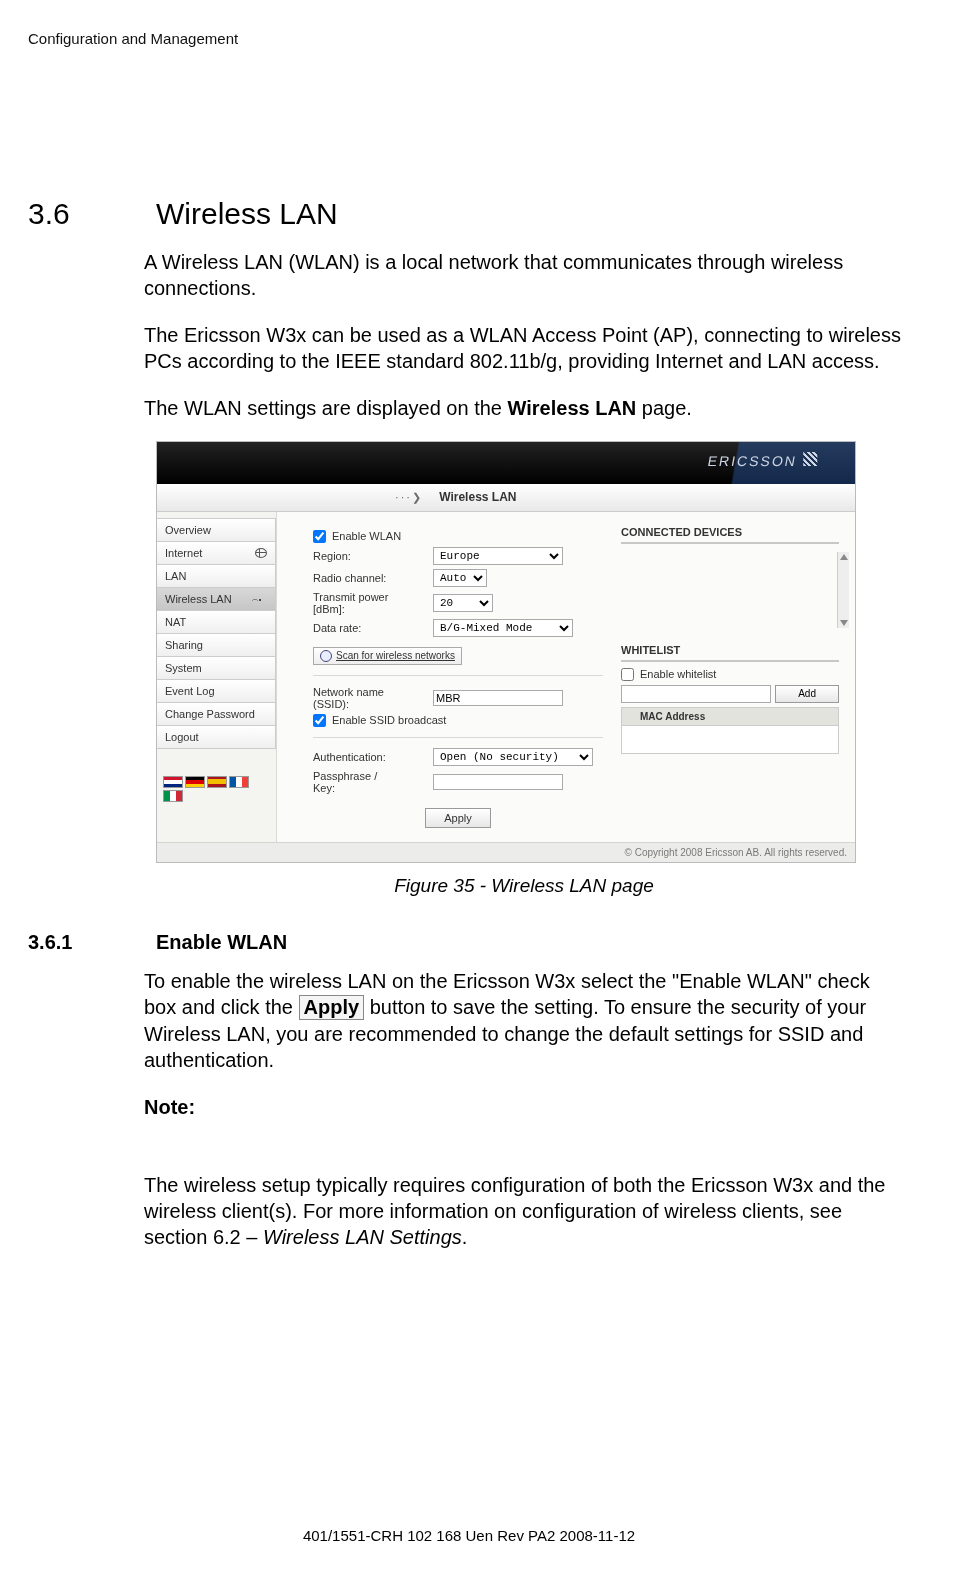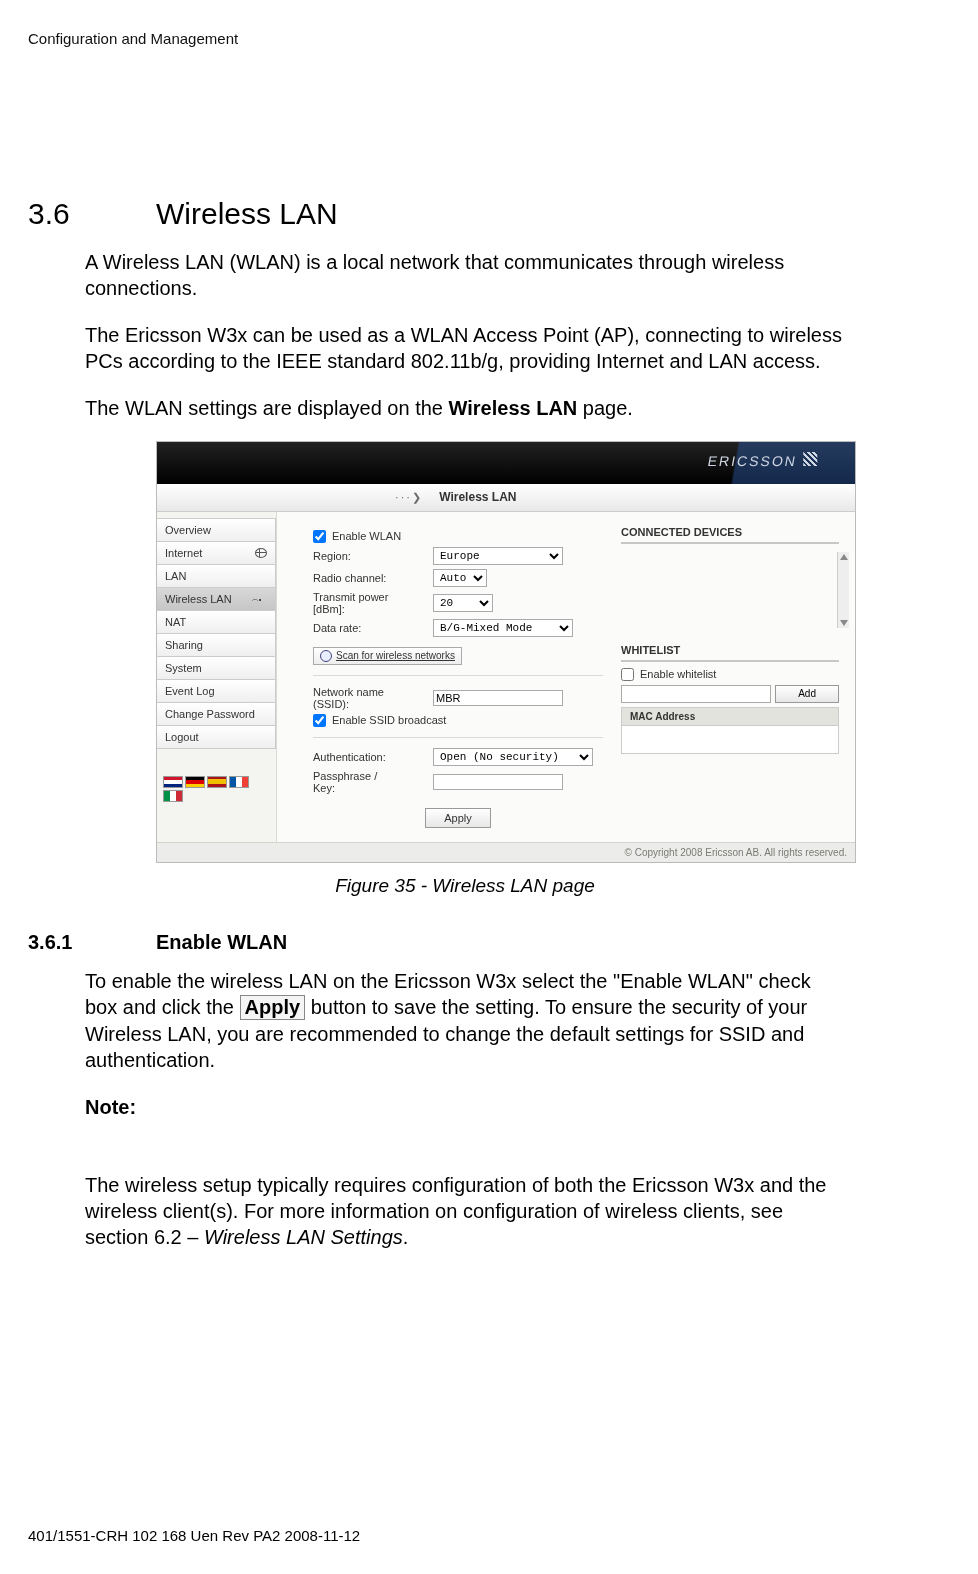--- a/index.html
+++ b/index.html
@@ -4,21 +4,21 @@
 <style>
   * { box-sizing: border-box; margin: 0; padding: 0; }
   html, body { width: 978px; height: 1574px; background: #fff; font-family: Arial, Helvetica, sans-serif; color: #000; }
   .page { position: relative; width: 978px; height: 1574px; padding: 30px 60px 40px 28px; }
   .running-header { font-size: 15px; color: #111; margin-bottom: 150px; }
 
   .h1-row { display: flex; align-items: baseline; margin-bottom: 18px; }
   .h1-num { font-size: 30px; font-weight: 400; width: 128px; flex: 0 0 128px; }
   .h1-txt { font-size: 30px; font-weight: 400; }
 
-  .body-block { margin-left: 57px; width: 760px; }
+  .body-block { margin-left: 116px; width: 760px; }
   .para { font-size: 20px; line-height: 1.32; margin-bottom: 20px; }
   .para b { font-weight: 700; }
 
   .h2-row { display: flex; align-items: baseline; margin: 34px 0 14px 0; }
   .h2-num { font-size: 20px; font-weight: 700; width: 128px; flex: 0 0 128px; }
   .h2-txt { font-size: 20px; font-weight: 700; }
 
   .apply-chip { border: 1px solid #888; padding: 0 4px 1px 4px; font-weight: 700; background: #f5f5f5; }
 
   .note-row { display: flex; font-size: 20px; line-height: 1.32; margin-bottom: 20px; flex-direction: column; }
@@ -70,26 +70,26 @@
 
   .fig-right { width: 232px; padding: 14px 10px 14px 4px; position:relative;}
   .panel-title { font-size:11px; font-weight:700; color:#333; border-bottom:2px solid #c7c7c3; padding-bottom:4px; margin-bottom:6px;}
   .mini-scroll { position:absolute; right:0; top:40px; width:12px; height:76px; background:#eee; border-left:1px solid #ccc;}
   .mini-scroll::before,.mini-scroll::after{content:"";position:absolute;left:2px;width:0;height:0;border-left:4px solid transparent;border-right:4px solid transparent;}
   .mini-scroll::before{top:2px;border-bottom:6px solid #888;}
   .mini-scroll::after{bottom:2px;border-top:6px solid #888;}
   .wl-input-row{ display:flex; gap:4px; margin:4px 0;}
   .wl-input-row input{ flex:1; border:1px solid #aaa; height:18px; font-size:11px; padding:0 3px;}
   .add-btn{ border:1px solid #999; background:linear-gradient(#fff,#e7e7e7); padding:1px 22px; font-size:10px;}
-  .mac-head{ background:#e3e3de; font-size:10px; font-weight:700; color:#333; padding:3px 8px; border:1px solid #ccc;}
+  .mac-head{ background:#e3e3de; font-size:10px; font-weight:700; color:#333; padding:3px 18px; border:1px solid #ccc;}
   .mac-body{ height:28px; border:1px solid #ccc; border-top:none; background:#fff;}
   .copyright-bar { background:#ececea; color:#7a7a76; font-size:10px; padding:4px 8px; text-align:right; border-top:1px solid #d4d4cf;}
   .chk { margin-right:6px; }
 
-  .footer { position:absolute; bottom:30px; left:28px; right:68px; display:flex; justify-content:flex-start; font-size:15px; }
+  .footer { position:absolute; bottom:30px; left:28px; right:68px; display:flex; justify-content:center; font-size:15px; }
 </style>
 </head>
 <body>
 
 <div class="page">
   <div class="running-header">Configuration and Management</div>
 
   <div class="h1-row">
     <div class="h1-num">3.6</div>
     <div class="h1-txt">Wireless LAN</div>

